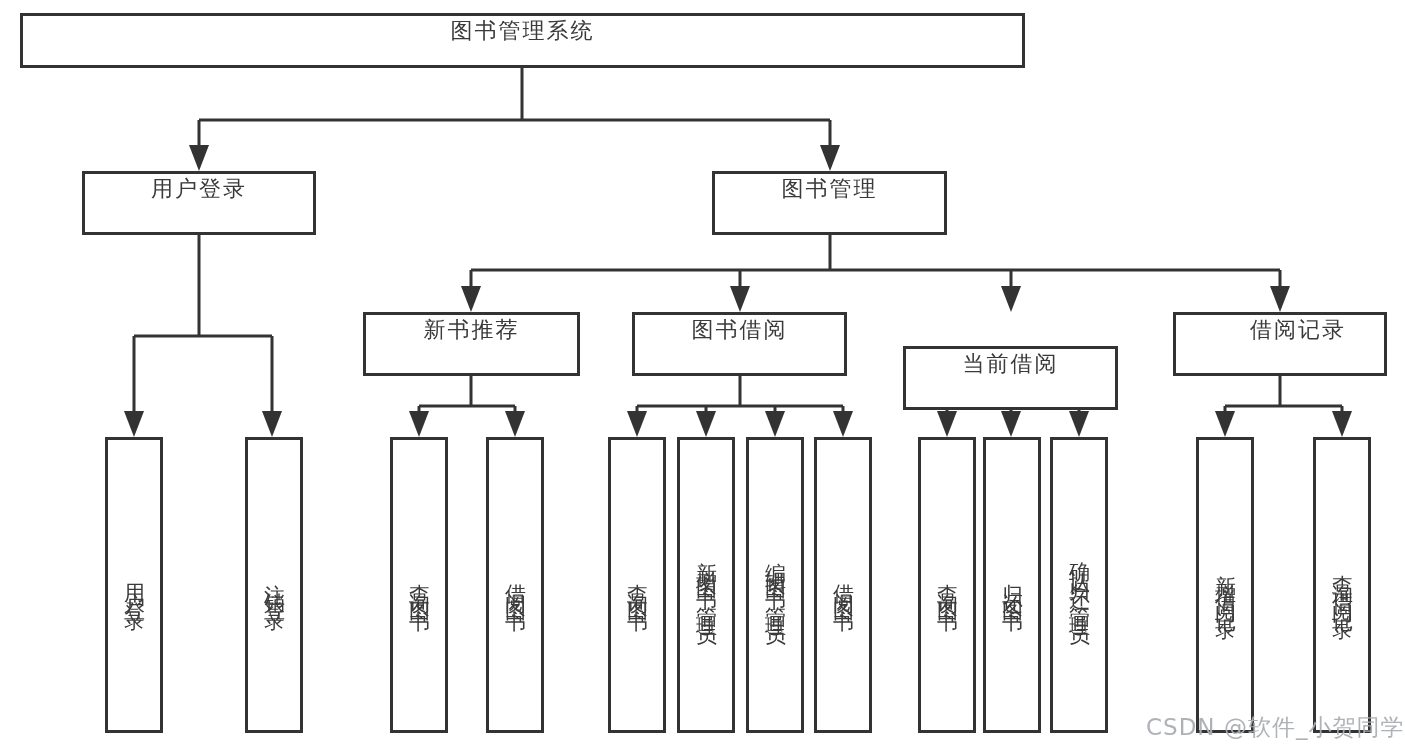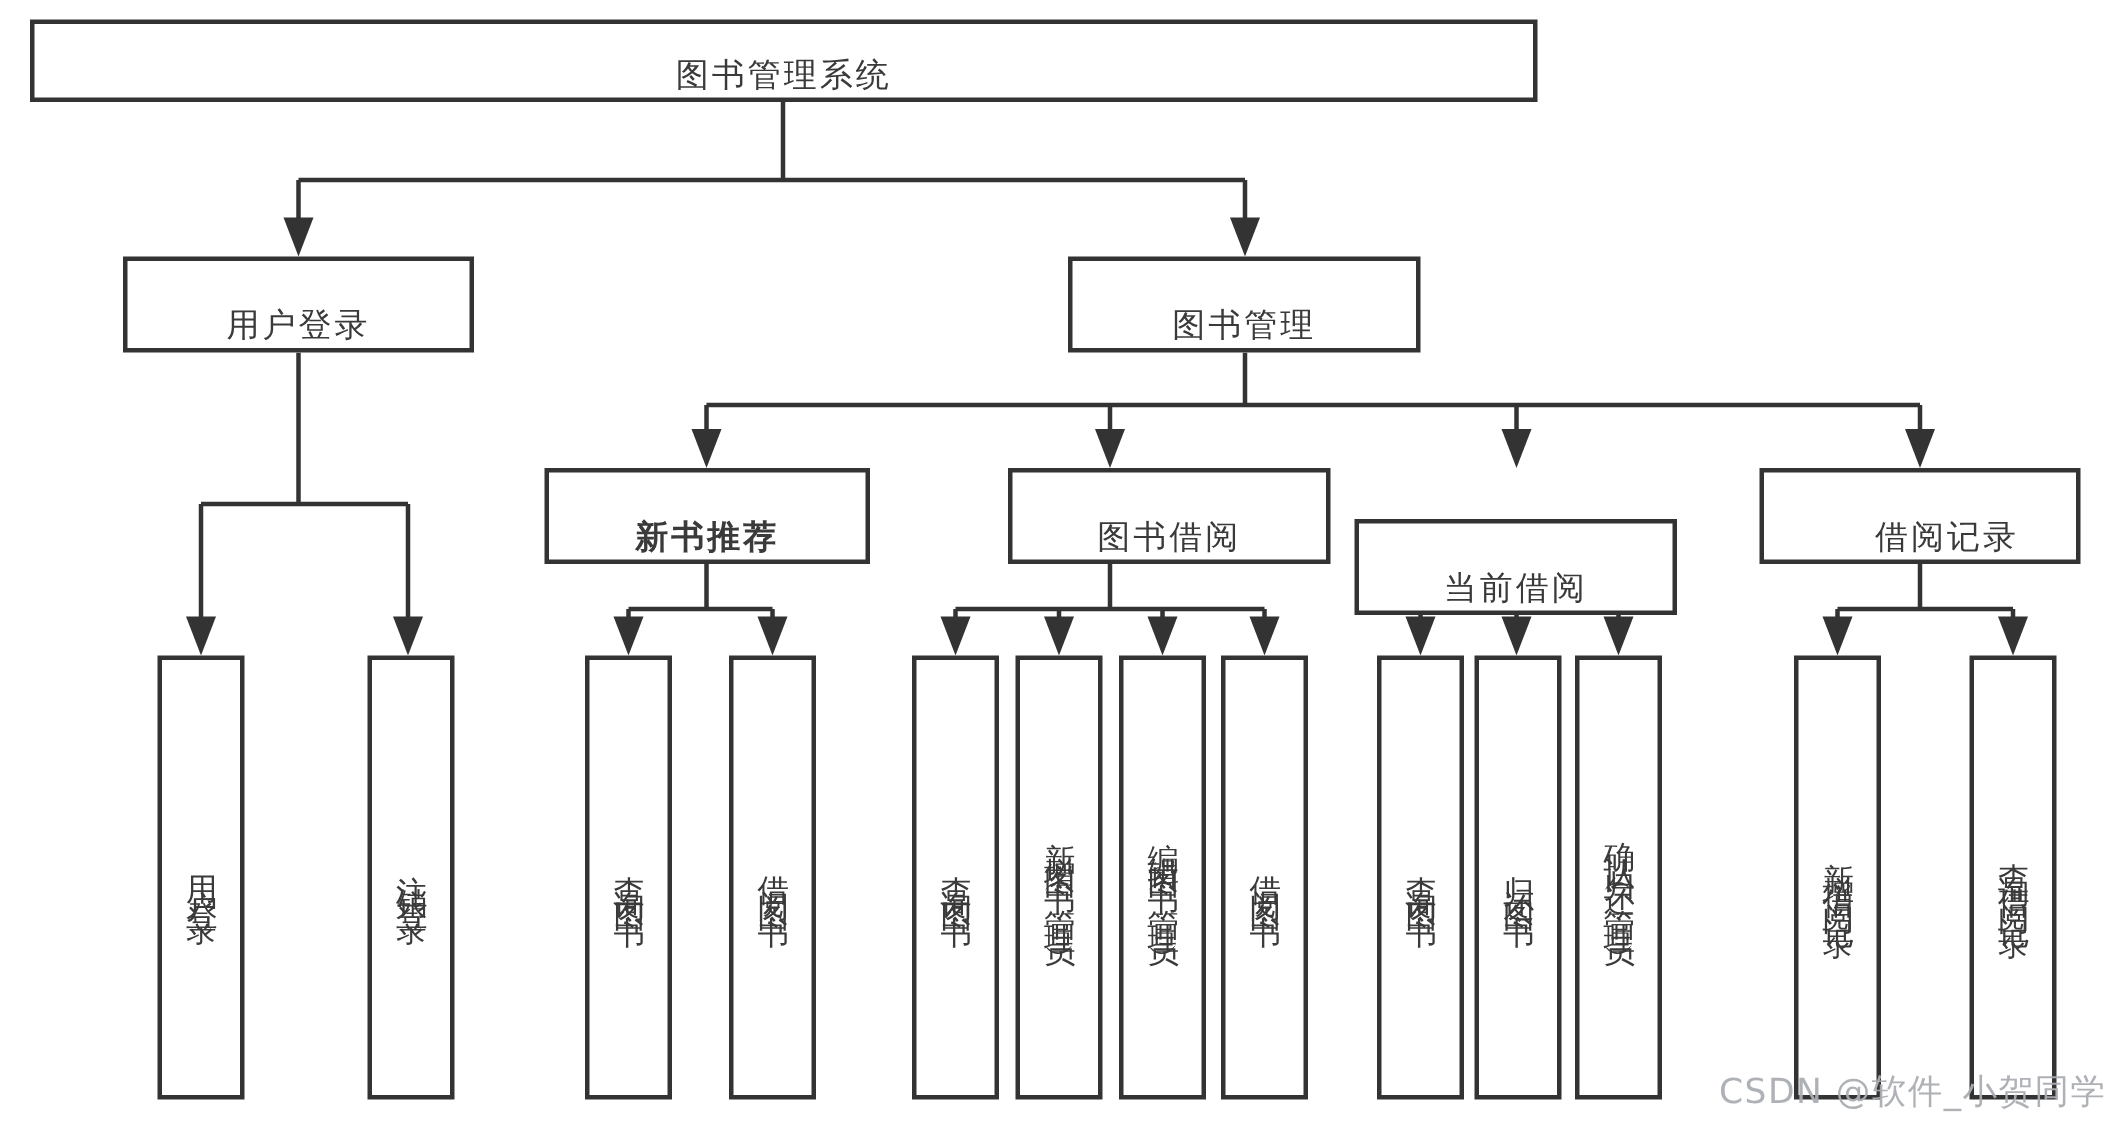--- a/index.html
+++ b/index.html
@@ -19,21 +19,21 @@
     left: 0; top: 0;
     width: 1405px; height: 747px;
     z-index: 1;
   }
   .node {
     position: absolute;
     box-sizing: border-box;
     border: 3px solid #333333;
     background: #ffffff;
     display: flex;
-    align-items: flex-end;
+    align-items: flex-start;
     justify-content: center;
     font-size: 22px;
     letter-spacing: 2px;
     color: #3a3a3a;
     z-index: 2;
   }
   .vnode {
     position: absolute;
     box-sizing: border-box;
     width: 58px;
@@ -62,22 +62,22 @@
     font-size: 23px;
     letter-spacing: 1px;
     color: rgba(170, 173, 178, 0.95);
     z-index: 5;
     white-space: nowrap;
   }
   
   .n-root   { left: 20px;   top: 13px;  width: 1005px; height: 55px; }
   .n-l2a    { left: 82px;   top: 171px; width: 234px;  height: 64px; }
   .n-l2b    { left: 712px;  top: 171px; width: 235px;  height: 64px; }
-  .n-l3a    { left: 363px;  top: 312px; width: 217px;  height: 64px; font-weight: bold; }
-  .n-l3b    { left: 632px;  top: 312px; width: 215px;  height: 64px; margin-left: 40px; }
+  .n-l3a    { left: 363px;  top: 312px; width: 217px;  height: 64px; }
+  .n-l3b    { left: 632px;  top: 312px; width: 215px;  height: 64px; }
   .n-l3c    { left: 903px;  top: 312px; width: 215px;  height: 64px; margin-top: 34px; }
   .n-l3d    { left: 1173px; top: 312px; width: 214px;  height: 64px; padding-left: 36px; }
   .n-a1 { left: 105px; }
   .n-a2 { left: 245px; }
   .n-b1 { left: 390px; }
   .n-b2 { left: 486px; }
   .n-c1 { left: 608px; }
   .n-c2 { left: 677px; }
   .n-c3 { left: 746px; }
   .n-c4 { left: 814px; }

